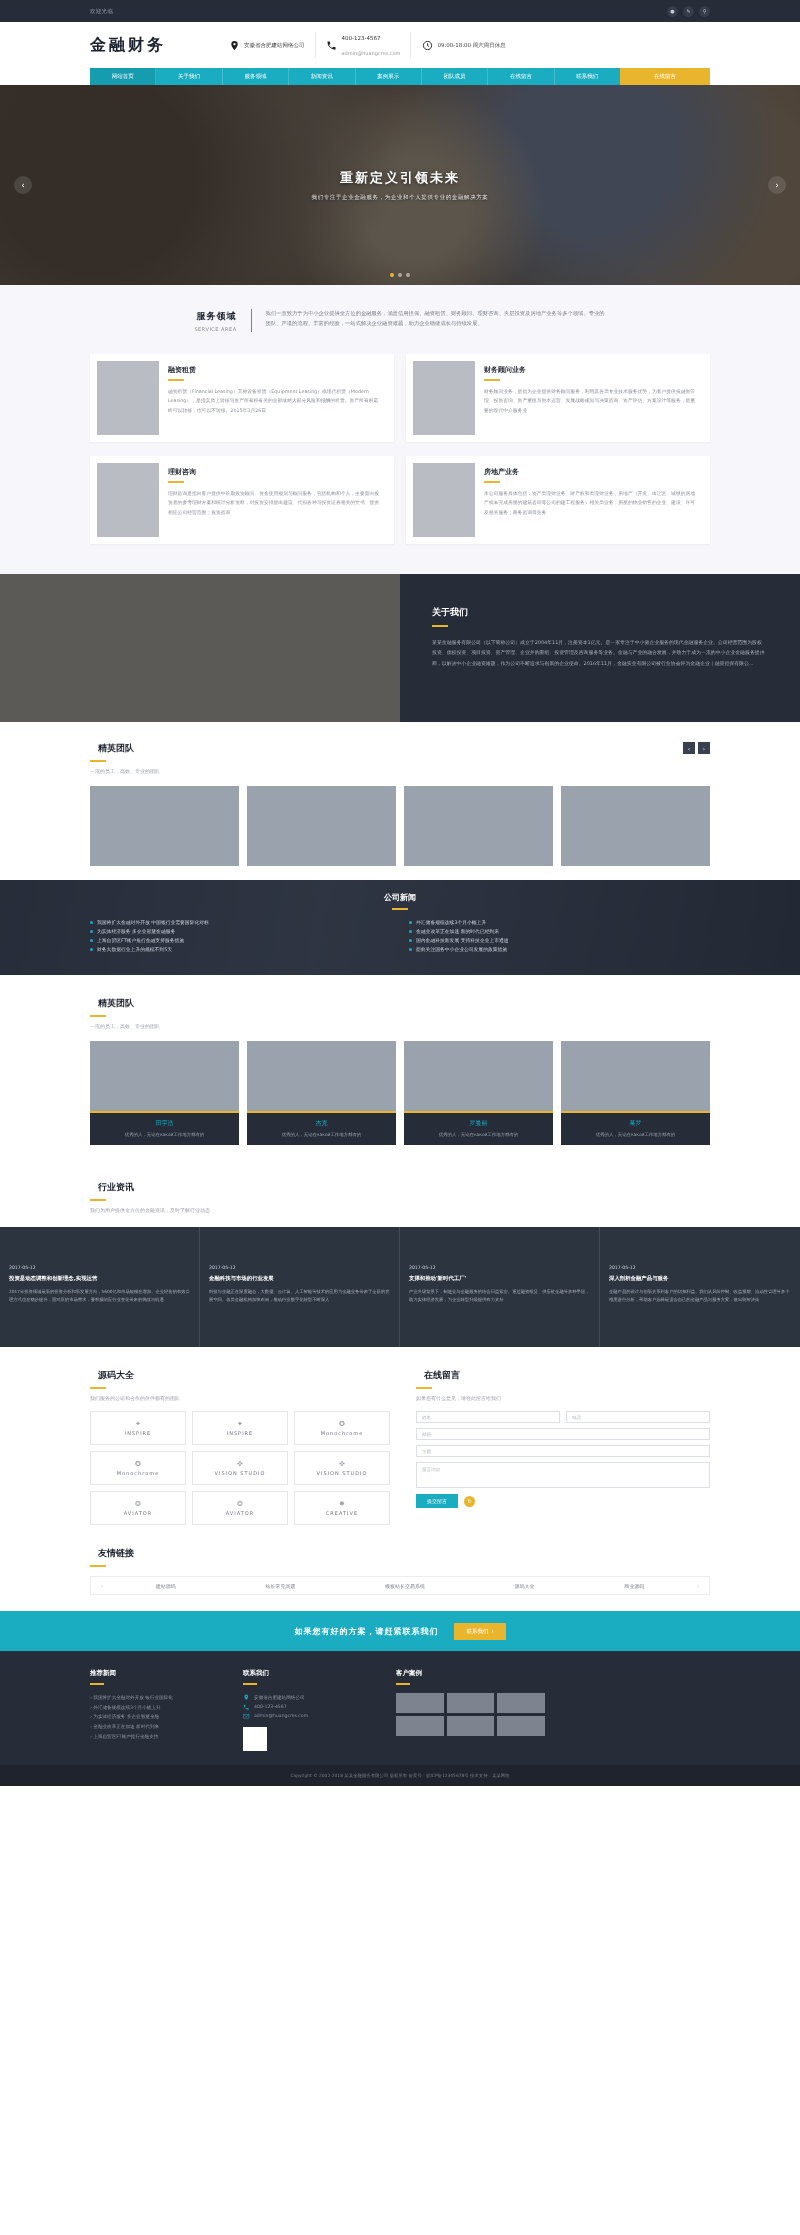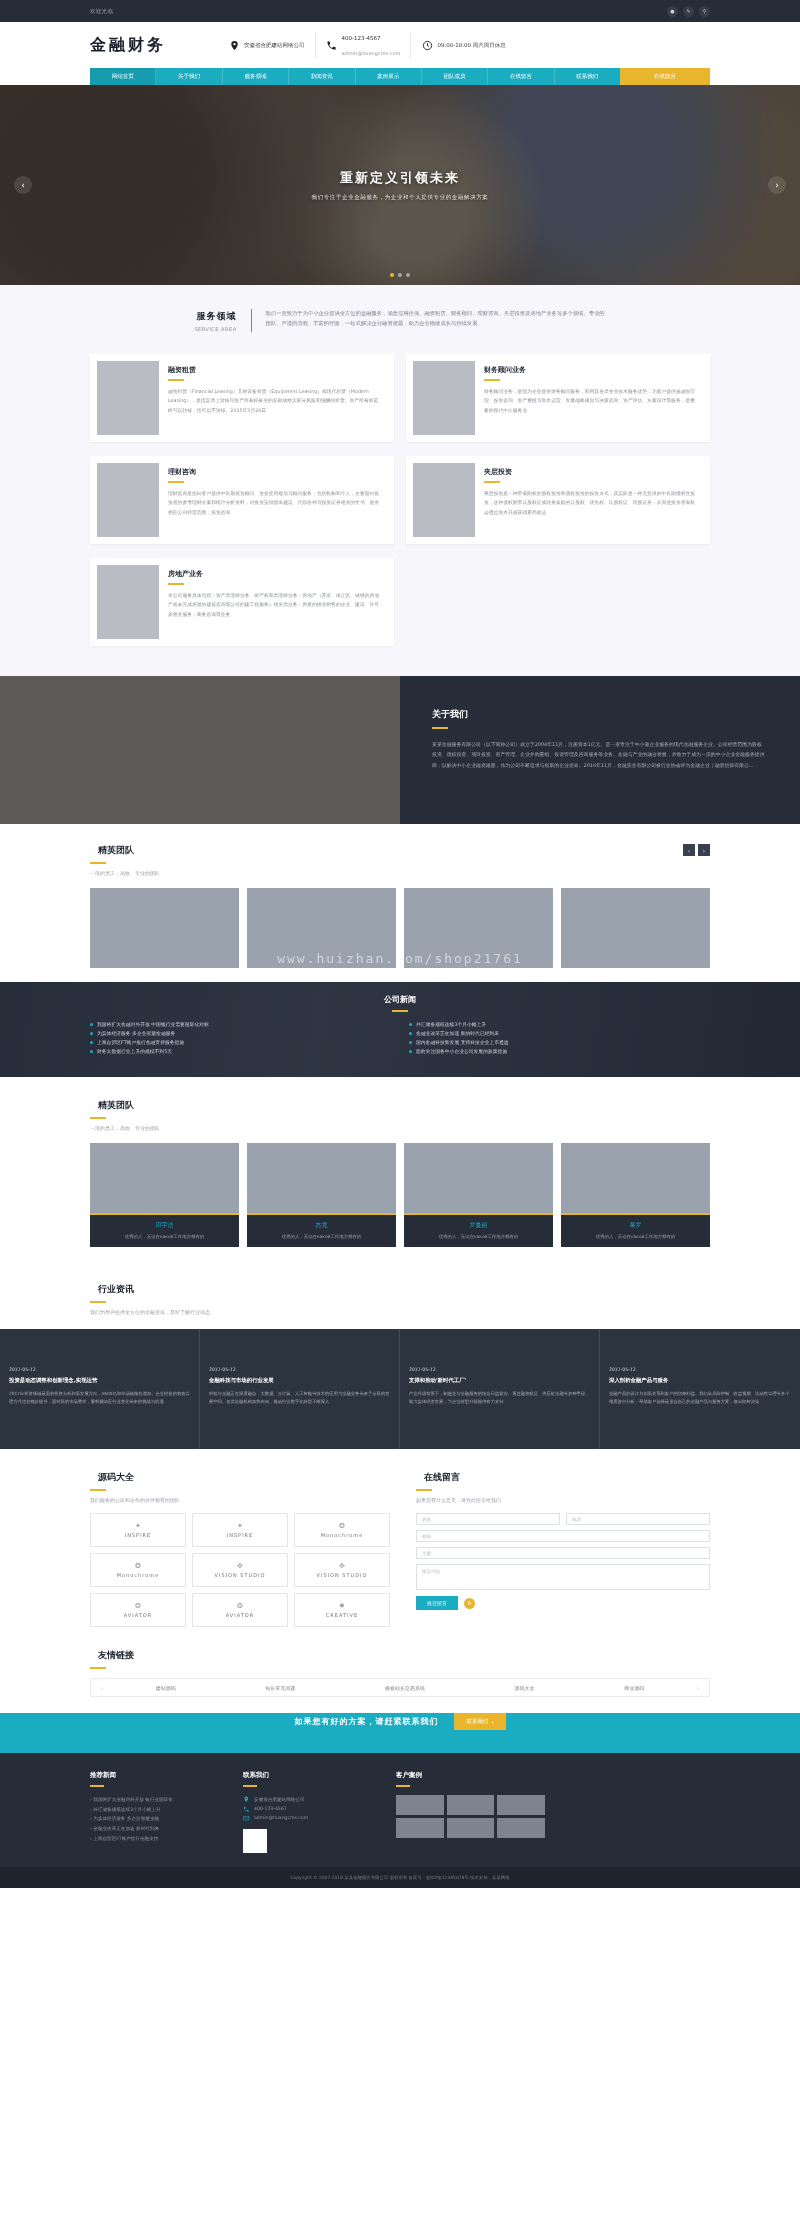--- a/index.html
+++ b/index.html
@@ -249,21 +249,21 @@
   .links { background:#fff; padding:4px 0 16px; }
   .links-bar {
     display:flex; align-items:center; gap:4px; margin-top:9px;
     border:1px solid #ececec; padding:5px 6px;
   }
   .link-arr { width:10px; text-align:center; color:#b2b6bd; font-size:6px; flex:none; }
   .link-items { flex:1; display:flex; justify-content:space-around; }
   .link-item { font-size:5px; color:#7c8088; }
 
   
-  .cta { background:#1aacc0; height:40px; display:flex; align-items:flex-start; }
+  .cta { background:#1aacc0; height:40px; display:flex; align-items:center; }
   .cta .container { display:flex; align-items:center; justify-content:center; gap:16px; }
   .cta-text { color:#fff; font-size:8px; font-weight:bold; letter-spacing:1px; }
   .cta-btn {
     background:#e9b52c; color:#fff; font-size:5.5px; padding:5px 12px;
     display:flex; align-items:center; gap:3px;
   }
 
   
   .footer { background:#262c38; padding:18px 0 14px; }
   .f-grid { display:grid; grid-template-columns:1.15fr 1.15fr 1.25fr 1.25fr; gap:16px; }
@@ -405,28 +405,20 @@
           <div class="svc-img"></div>
           <div class="svc-body">
             <div class="svc-title">理财咨询</div>
             <div class="svc-rule"></div>
             <div class="svc-desc">理财咨询是指向客户提供中长期投资顾问、资金使用规划与顾问服务，包括机构和个人，主要面向投资者的参考理财方案和统计分析资料，对投资安排提出建议、代拟各种与投资证券相关的文书、提供相应公司经营范围；投资咨询</div>
           </div>
         </div>
         <div class="svc-card">
           <div class="svc-img"></div>
           <div class="svc-body">
-            <div class="svc-title">夹层投资</div>
-            <div class="svc-rule"></div>
-            <div class="svc-desc">夹层投资是一种带有附权的股权投资和债权投资的投资方式，其实际是一种无担保的中长期债权性投资，这种债权附带认股权证或转换条款的认股权、优先权、认股权证、转股证券，从而使投资者有机会通过资本升值获得更高收益</div>
-          </div>
-        </div>
-        <div class="svc-card">
-          <div class="svc-img"></div>
-          <div class="svc-body">
             <div class="svc-title">房地产业务</div>
             <div class="svc-rule"></div>
             <div class="svc-desc">本公司服务具体包括：资产类理财业务、财产权和类理财业务；房地产（开发、出让区、城镇的房地产或未完成房屋的建筑咨询等公司的建工程服务）相关类业务；房屋的物业销售的企业、建设、许可及相关服务；商务咨询等业务</div>
           </div>
         </div>
       </div>
     </div>
   </div>
 
   <div class="about">
@@ -456,21 +448,20 @@
 
   <div style="position:relative;background:#fff;padding-bottom:14px;">
     <div class="container">
       <div class="team-row">
         <div class="team-ph"></div>
         <div class="team-ph"></div>
         <div class="team-ph"></div>
         <div class="team-ph"></div>
       </div>
     </div>
-    <div class="watermark">www.huizhan.com/shop21761</div>
   </div>
 
   <div class="newsband">
     <div class="newsband-bg"></div>
     <div class="newsband-veil"></div>
     <div class="container">
       <div class="nb-title">公司新闻</div>
       <div class="nb-rule"></div>
       <div class="nb-grid">
         <div class="nb-item">

